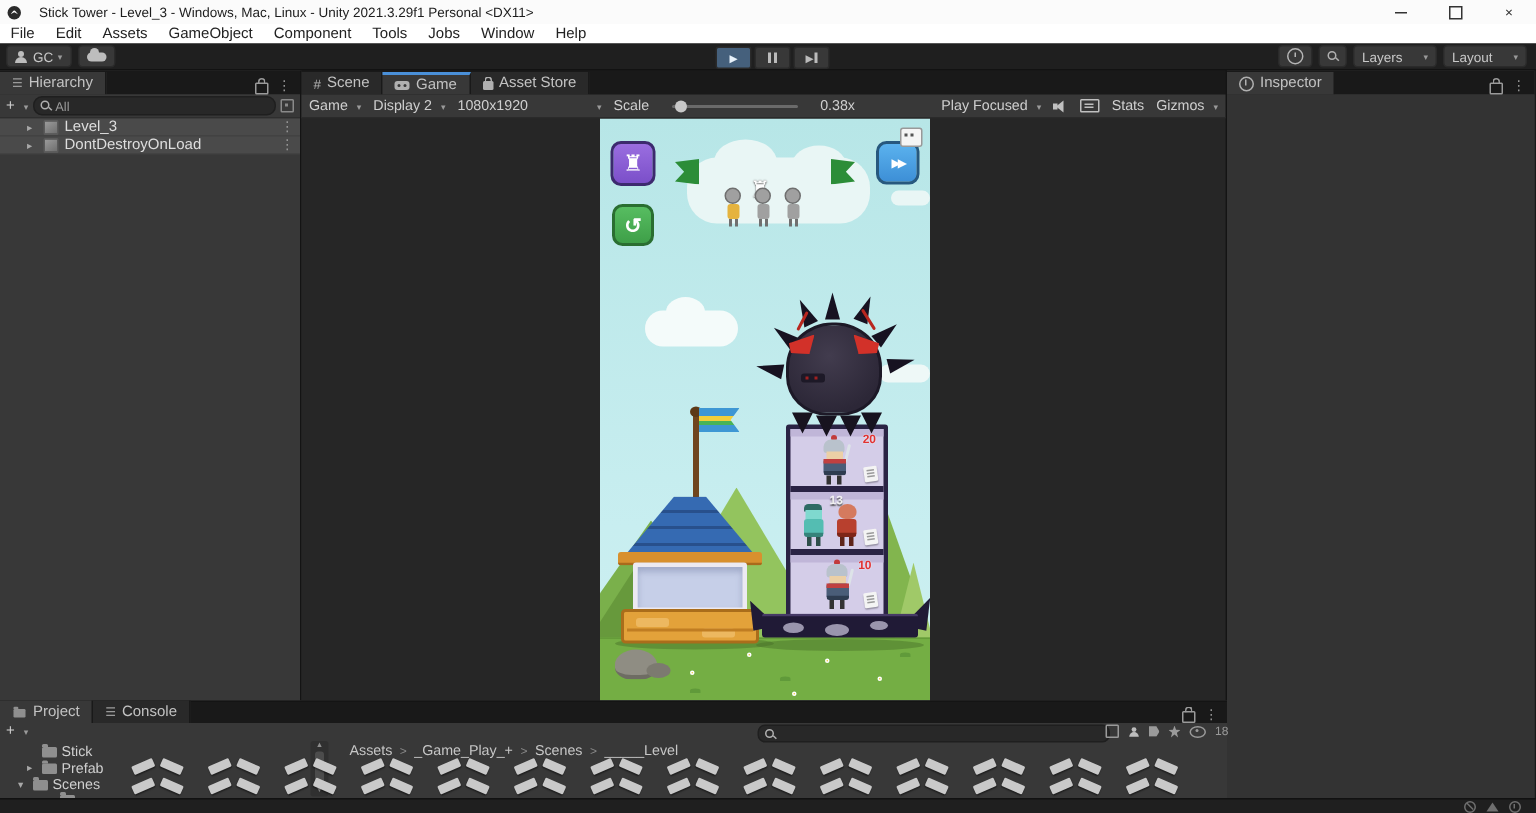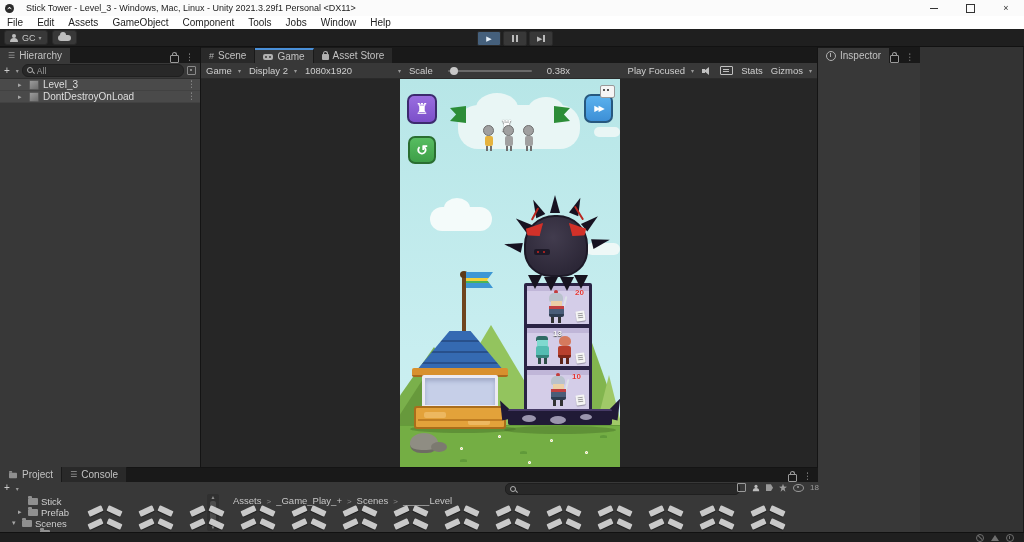--- a/index.html
+++ b/index.html
@@ -81,21 +81,21 @@
   .slider-wrap{display:flex;align-items:center;gap:15px;}
   .slider-track{width:84px;height:2px;background:#6a6a6a;border-radius:1px;position:relative;}
   .slider-thumb{position:absolute;left:2px;top:-3px;width:8px;height:8px;border-radius:50%;background:#c8c8c8;}
   .spk-ico{width:10px;height:8px;position:relative;}
   .spk-ico::before{content:"";position:absolute;left:0;top:2px;width:3px;height:4px;background:#c0c0c0;}
   .spk-ico::after{content:"";position:absolute;left:2px;top:0;width:0;height:0;border-right:5px solid #c0c0c0;border-top:4px solid transparent;border-bottom:4px solid transparent;}
   .kb-ico{width:11px;height:7px;border:1px solid #c0c0c0;border-radius:1px;position:relative;}
   .kb-ico::after{content:"";position:absolute;left:2px;top:2px;width:6px;height:1px;background:#c0c0c0;box-shadow:0 2px 0 #c0c0c0;}
   .viewport{flex:1;background:#262626;position:relative;overflow:hidden;}
   
-  .inspector{width:205px;background:#383838;display:flex;flex-direction:row;}
+  .inspector{width:205px;background:#383838;display:flex;flex-direction:column;}
   .insp-ico{width:8px;height:8px;border:1px solid #b0b0b0;border-radius:50%;position:relative;}
   .insp-ico::after{content:"";position:absolute;left:3px;top:1px;width:1px;height:4px;background:#b0b0b0;}
   .insp-body{flex:1;background:#333333;}
   
   .project-panel{height:64px;background:#383838;border-top:1px solid #141414;position:relative;}
   .proj-toolbar{height:12px;display:flex;align-items:center;padding:0 4px;gap:3px;position:relative;}
   .proj-search{position:absolute;left:505px;top:1px;width:225px;height:10px;background:#282828;border:1px solid #1f1f1f;border-radius:5px;display:flex;align-items:center;padding:0 4px;gap:3px;}
   .proj-icons{position:absolute;left:737px;top:1px;display:flex;align-items:center;gap:6px;color:#9a9a9a;font-size:8px;}
   .sq-ico{width:7px;height:7px;border:1px solid #9a9a9a;border-radius:1px;}
   .tag-ico{width:7px;height:7px;background:#9a9a9a;clip-path:polygon(0 0,70% 0,100% 50%,70% 100%,0 100%);}
@@ -276,20 +276,36 @@
             <i></i>
           </span>
         </div>
       <div class="t-btn">
           <span class="step-wrap">
             <span>▶</span>
             <span class="step-bar"></span>
           </span>
         </div>
     </div>
+    <div class="tb-right">
+      <div class="tb-btn">
+          <span class="clock-ico"></span>
+        </div>
+      <div class="tb-btn">
+          <span class="mag"></span>
+        </div>
+      <div class="tb-btn dd">
+        <span>Layers</span>
+        <span class="caret">▾</span>
+      </div>
+      <div class="tb-btn dd">
+        <span>Layout</span>
+        <span class="caret">▾</span>
+      </div>
+    </div>
   </div>
 
   <div class="main">
     <div class="left-col">
       <div class="upper">
 
         <div class="hierarchy">
           <div class="tabstrip">
             <div class="tab active">
               <span style="font-size:8px;color:#9a9a9a;">☰</span>

